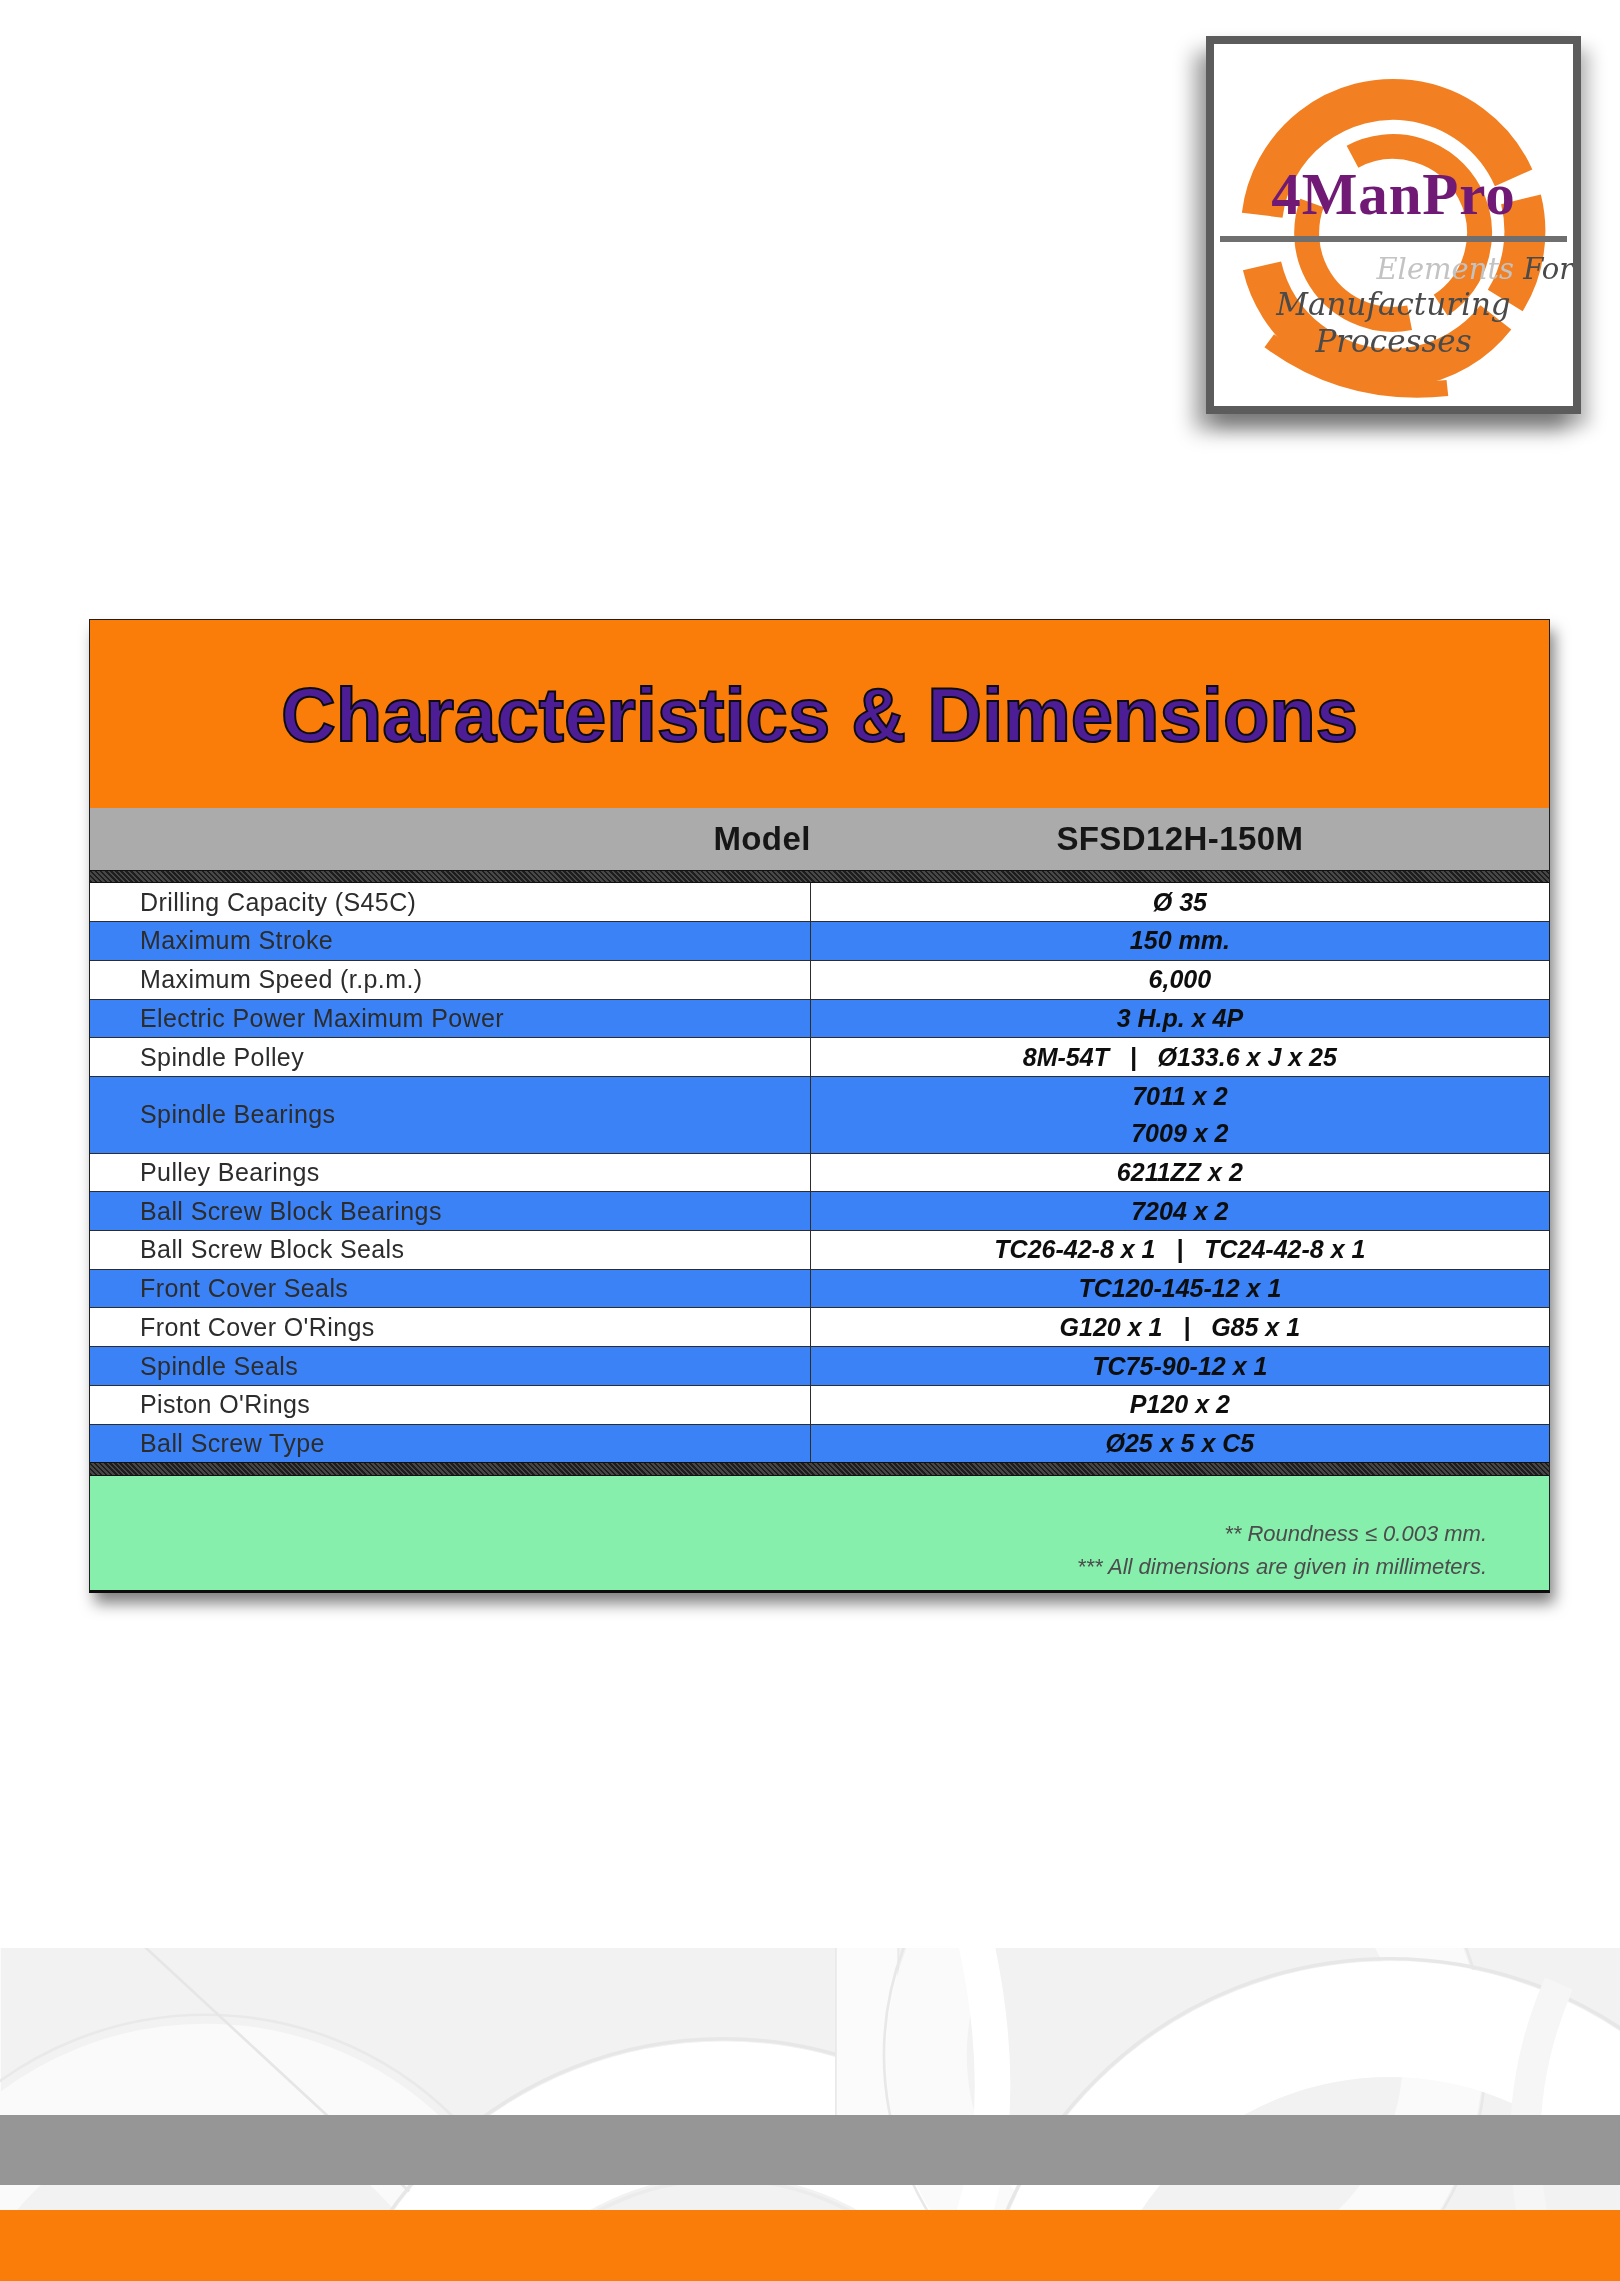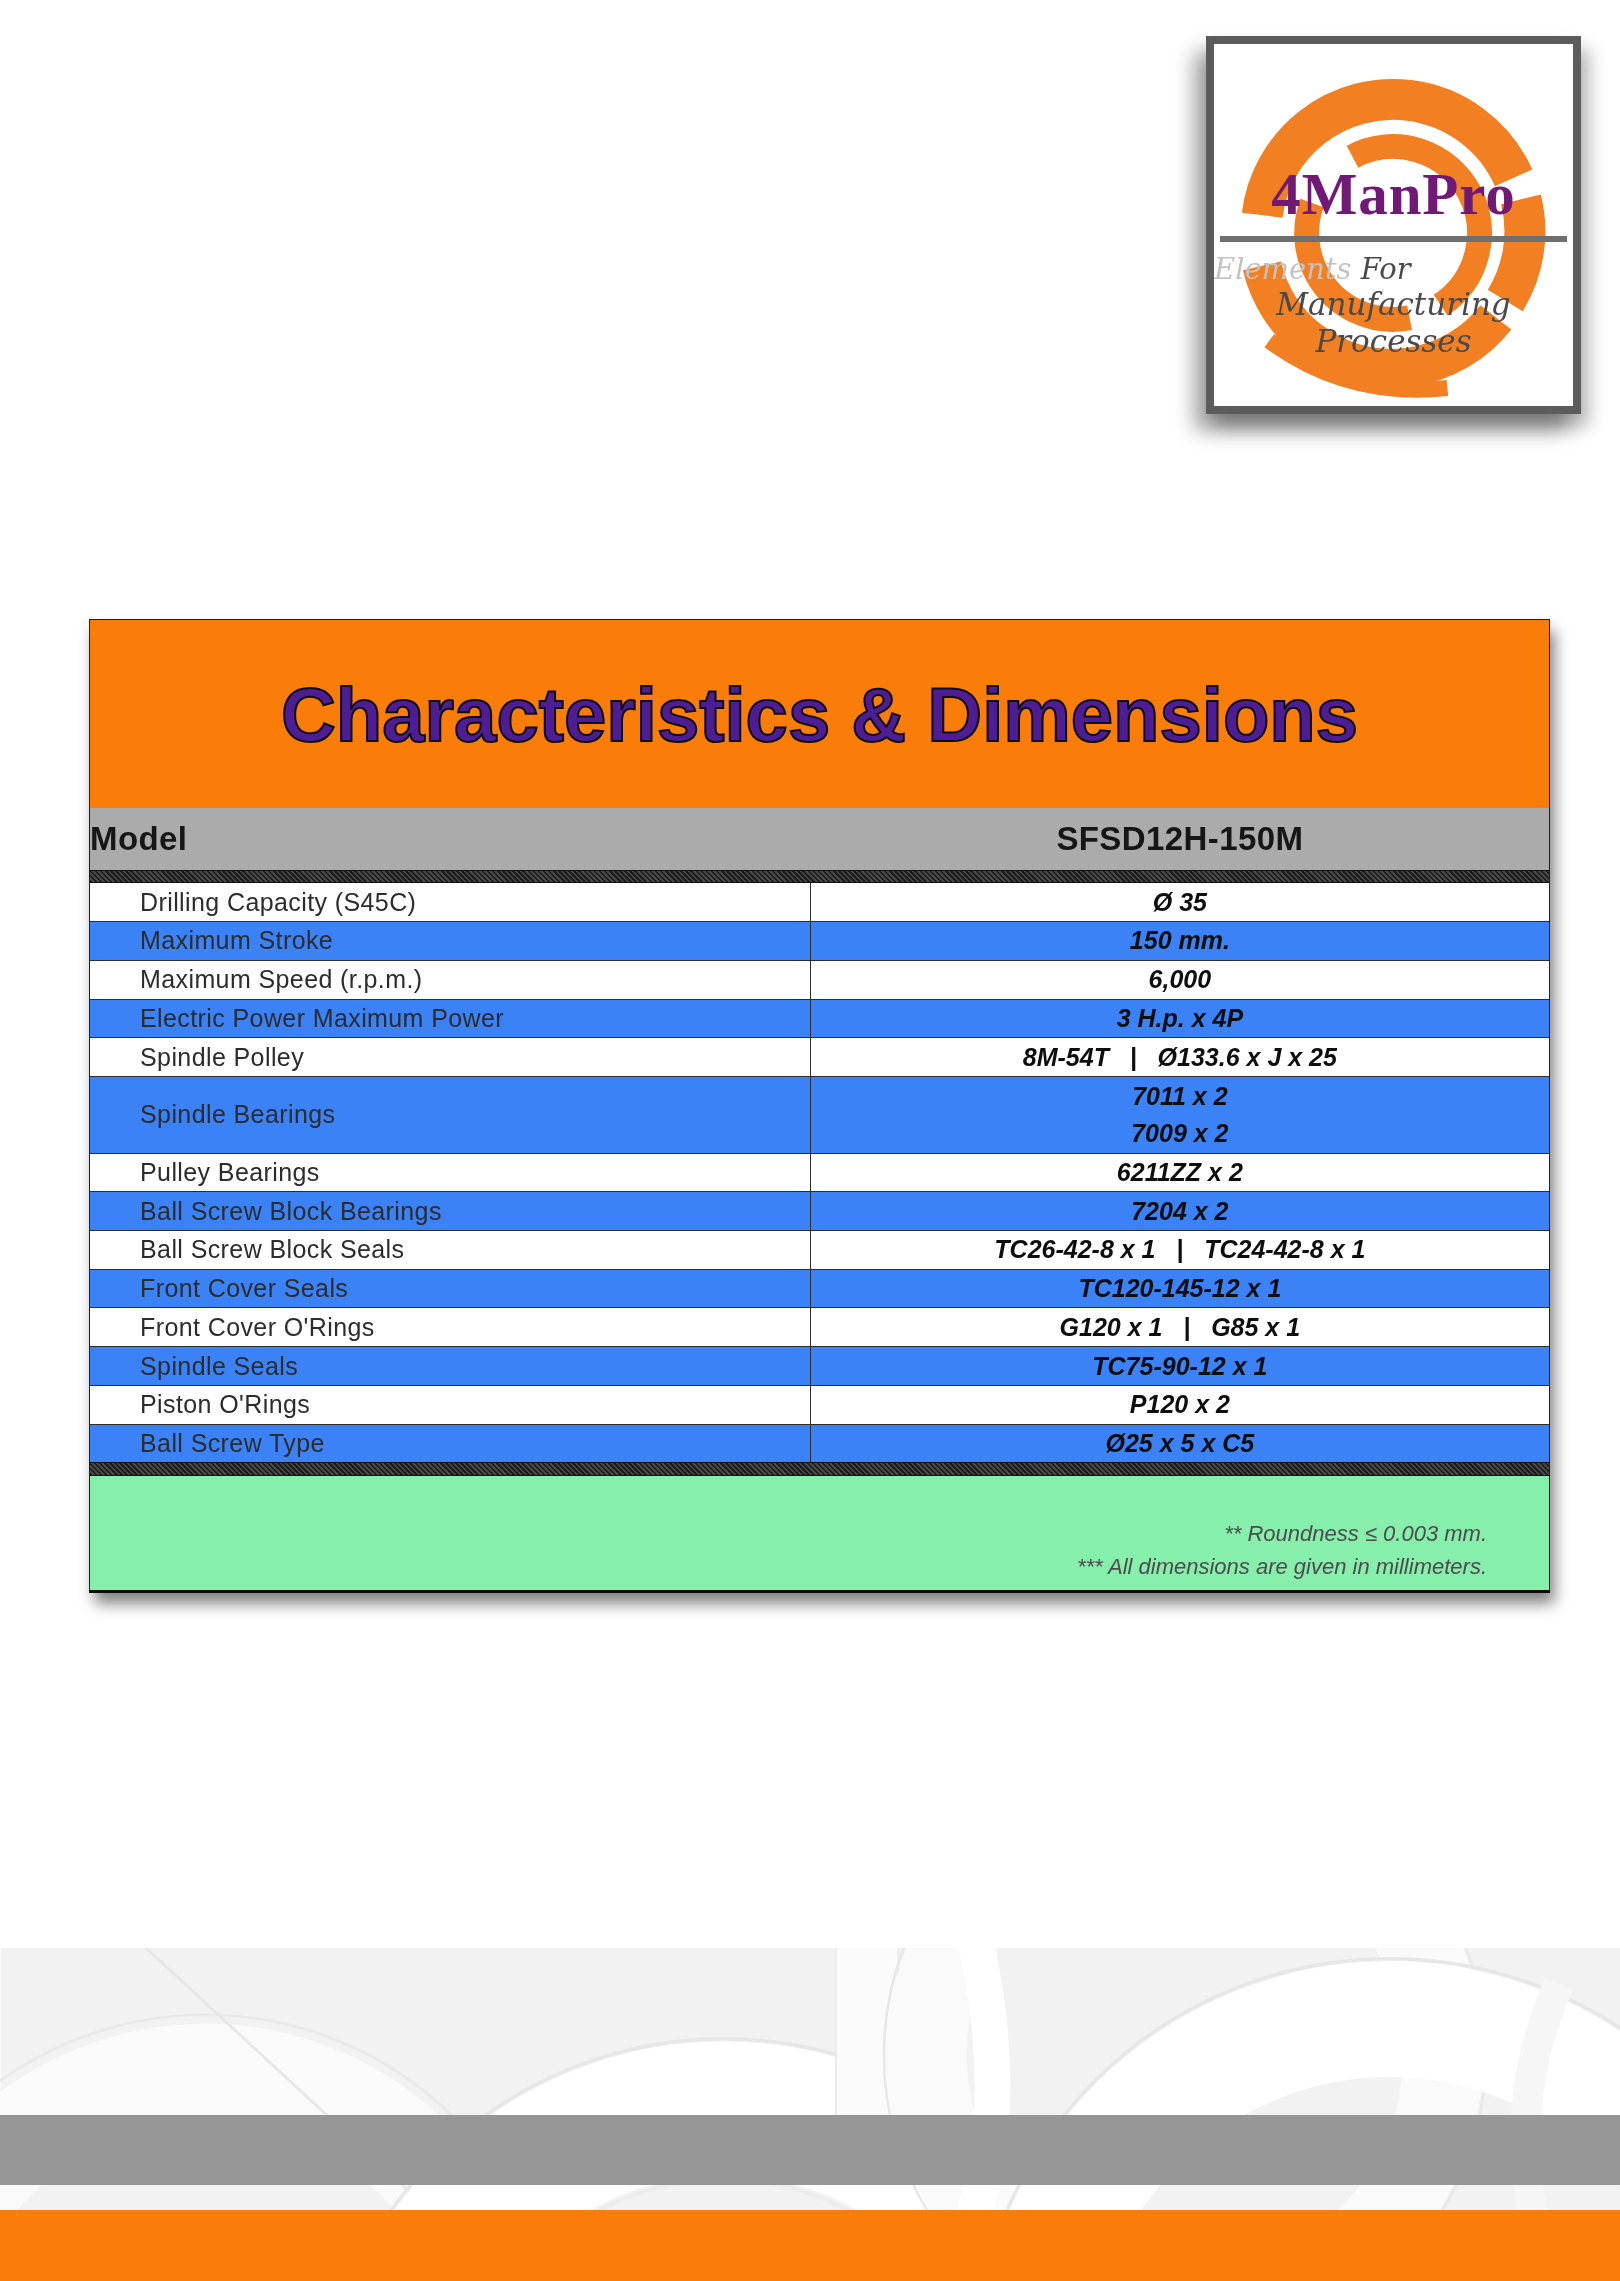--- a/index.html
+++ b/index.html
@@ -20,21 +20,21 @@
   .logo-swirl { position:absolute; left:0; top:0; }
   .logo-brand {
     position:absolute; left:0; top:121px; width:100%; text-align:center;
     font-family:"Liberation Serif", serif; font-weight:bold;
     font-size:59px; color:#701a75; letter-spacing:0.9px; line-height:59px;
   }
   .logo-rule {
     position:absolute; left:6.2px; top:192px; width:347px; height:6.2px; background:#6f6f6f;
   }
   .logo-tagline1 {
-    position:absolute; left:0; top:207px; width:100%; text-align:left;
+    position:absolute; left:0; top:207px; width:100%; text-align:right;
     font-family:"DejaVu Serif", serif; font-style:italic;
     font-size:29px; line-height:36px; color:#4a4a4a;
   }
   .logo-tagline1 .lt { color:#c3c3c3; }
   .logo-tagline2 {
     position:absolute; left:0; top:242px; width:100%; text-align:center;
     font-family:"DejaVu Serif", serif; font-style:italic;
     font-size:31px; line-height:37px; color:#4a4a4a;
   }
 
@@ -47,21 +47,21 @@
   }
   .card-header {
     height:188px; background:#f97d08;
     display:flex; align-items:center; justify-content:center;
   }
   .card-title {
     font-size:76px; font-weight:bold; color:#4c1d95;
     letter-spacing:0px; -webkit-text-stroke:2px #0d0d0d;
   }
   .model-bar { height:62px; background:#ababab; display:flex; }
-  .model-bar .half-l { width:49.4%; display:flex; align-items:center; justify-content:flex-start; }
+  .model-bar .half-l { width:49.4%; display:flex; align-items:center; justify-content:flex-end; }
   .model-bar .half-r { width:50.6%; display:flex; align-items:center; justify-content:center; }
   .model-text { font-size:33px; font-weight:bold; color:#161616; letter-spacing:0.4px; }
   .hatch {
     height:13.4px;
     background:repeating-linear-gradient(45deg,#1d1d1d 0 1.8px,#474747 1.8px 3.6px);
     border-top:1.8px solid #111; border-bottom:1.8px solid #111;
   }
   .tbody { height:579px; display:flex; flex-direction:column; }
   .trow { flex:1; display:flex; background:#ffffff; border-top:1.8px solid #2d2d2d; }
   .trow:first-child { border-top:none; }

